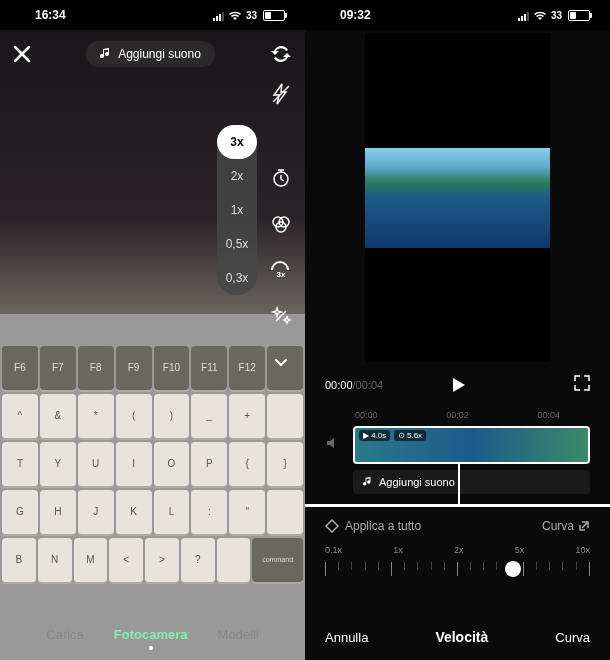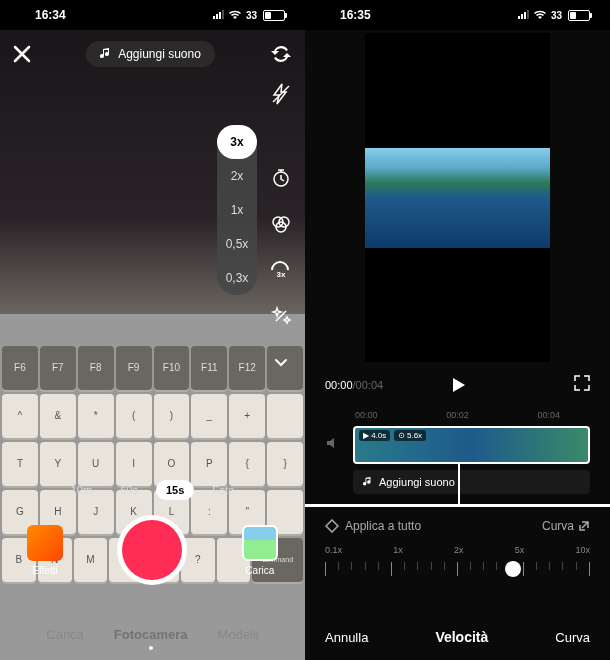--- a/index.html
+++ b/index.html
@@ -1,19 +1,19 @@
 <!DOCTYPE html>
 <html><head>
 <meta charset="utf-8">
 <style>
 * { margin: 0; padding: 0; box-sizing: border-box; }
 body { background: #000; font-family: -apple-system, sans-serif; color: #fff; width: 610px; height: 660px; display: flex; }
 .phone { width: 305px; height: 660px; background: #000; position: relative; overflow: hidden; padding-left: 15px; }
 .status-bar { height: 30px; display: flex; justify-content: space-between; align-items: center; padding: 0 20px; font-size: 12px; font-weight: 600; }
-.status-right { display: flex; align-items: flex-start; gap: 4px; }
+.status-right { display: flex; align-items: flex-end; gap: 4px; }
 .signal { display: flex; gap: 1px; align-items: flex-end; }
 .bar { width: 2px; background: #fff; }
 .battery { width: 22px; height: 11px; border: 1px solid #fff; border-radius: 2px; position: relative; display: flex; align-items: center; padding: 1px; }
 .battery::after { content: ''; position: absolute; right: -3px; width: 2px; height: 5px; background: #fff; border-radius: 0 1px 1px 0; }
 .battery-fill { height: 100%; background: #fff; border-radius: 1px; }
 .battery-text { font-size: 10px; margin-right: 2px; }
 
 
 .camera-view { position: absolute; top: 30px; left: 0; right: 0; bottom: 0; }
 .camera-bg { position: absolute; inset: 0; background: linear-gradient(180deg, #1a1518 0%, #2a2428 30%, #6b6560 45%, #8a847d 50%, #d5d0c8 55%, #c8c3bb 100%); }
@@ -33,21 +33,21 @@
 .dur-pill { padding: 4px 10px; font-size: 11px; color: #ddd; }
 .dur-pill.active { background: #fff; color: #000; border-radius: 12px; font-weight: 600; }
 .bottom-controls { position: absolute; bottom: 75px; left: 0; right: 0; display: flex; justify-content: space-around; align-items: center; }
 .side-btn { display: flex; flex-direction: column; align-items: center; gap: 4px; }
 .side-btn-icon { width: 36px; height: 36px; border-radius: 6px; }
 .side-btn-label { font-size: 10px; }
 .record-btn { width: 70px; height: 70px; border-radius: 50%; background: #fff; display: flex; align-items: center; justify-content: center; }
 .record-inner { width: 60px; height: 60px; border-radius: 50%; background: #ff2d55; }
 .bottom-tabs { position: absolute; bottom: 18px; left: 0; right: 0; display: flex; justify-content: center; gap: 30px; }
 .tab { font-size: 13px; color: #888; position: relative; }
-.tab.active { color: #737373; font-weight: 600; }
+.tab.active { color: #86efac; font-weight: 600; }
 .tab.active::after { content: ''; position: absolute; bottom: -8px; left: 50%; transform: translateX(-50%); width: 4px; height: 4px; background: #fff; border-radius: 50%; }
 
 
 .editor { position: absolute; top: 30px; left: 0; right: 0; bottom: 0; background: #0a0a0a; display: flex; flex-direction: column; }
 .preview-area { height: 335px; display: flex; align-items: center; justify-content: center; padding: 20px 60px; }
 .preview-frame { width: 100%; aspect-ratio: 9/16; background: #000; display: flex; align-items: center; justify-content: center; }
 .landscape-img { width: 100%; height: 100px; background: linear-gradient(180deg, #87ceeb 0%, #5ba8c8 20%, #2a7a5a 35%, #1e5a8a 50%, #0d3a6a 100%); position: relative; }
 .play-controls { display: flex; align-items: center; justify-content: center; gap: 20px; padding: 8px 20px; position: relative; }
 .time-display { position: absolute; left: 20px; font-size: 11px; }
 .time-cur { color: #fff; }
@@ -216,52 +216,33 @@
     </div>
 
     <div class="speed-panel">
       <div class="speed-opt active">3x</div>
       <div class="speed-opt">2x</div>
       <div class="speed-opt">1x</div>
       <div class="speed-opt">0,5x</div>
       <div class="speed-opt">0,3x</div>
     </div>
 
-    <div class="duration-pills">
-      <div class="dur-pill">10m</div>
-      <div class="dur-pill">60s</div>
-      <div class="dur-pill active">15s</div>
-      <div class="dur-pill">Foto</div>
-    </div>
-
-    <div class="bottom-controls">
-      <div class="side-btn">
-        <div class="side-btn-icon" style="background:linear-gradient(135deg,#ff8c00,#ff4500)"></div>
-        <span class="side-btn-label">Effetti</span>
-      </div>
-      <div class="record-btn">
-        <div class="record-inner"></div>
-      </div>
-      <div class="side-btn">
-        <div class="side-btn-icon" style="background:linear-gradient(180deg,#87ceeb 40%,#90ee90 40%);border:2px solid #fff"></div>
-        <span class="side-btn-label">Carica</span>
-      </div>
-    </div>
+
 
     <div class="bottom-tabs">
       <div class="tab">Carica</div>
       <div class="tab active">Fotocamera</div>
       <div class="tab">Modelli</div>
     </div>
   </div>
 </div>
 
 <div class="phone">
   <div class="status-bar">
-    <span>16:35</span>
+    <span>09:32</span>
     <div class="status-right">
       <div class="signal">
           <div class="bar" style="height:3px"></div>
           <div class="bar" style="height:5px"></div>
           <div class="bar" style="height:7px"></div>
           <div class="bar" style="height:9px;opacity:.3"></div>
         </div>
       <svg width="14" height="10" viewBox="0 0 14 10">
           <path d="M7 9L9 7C8 6 6 6 5 7z M3 5C5 3 9 3 11 5L10 6C8 4.5 6 4.5 4 6z M1 3C4 0 10 0 13 3L12 4C9 1.5 5 1.5 2 4z" fill="#fff"></path>
         </svg>

